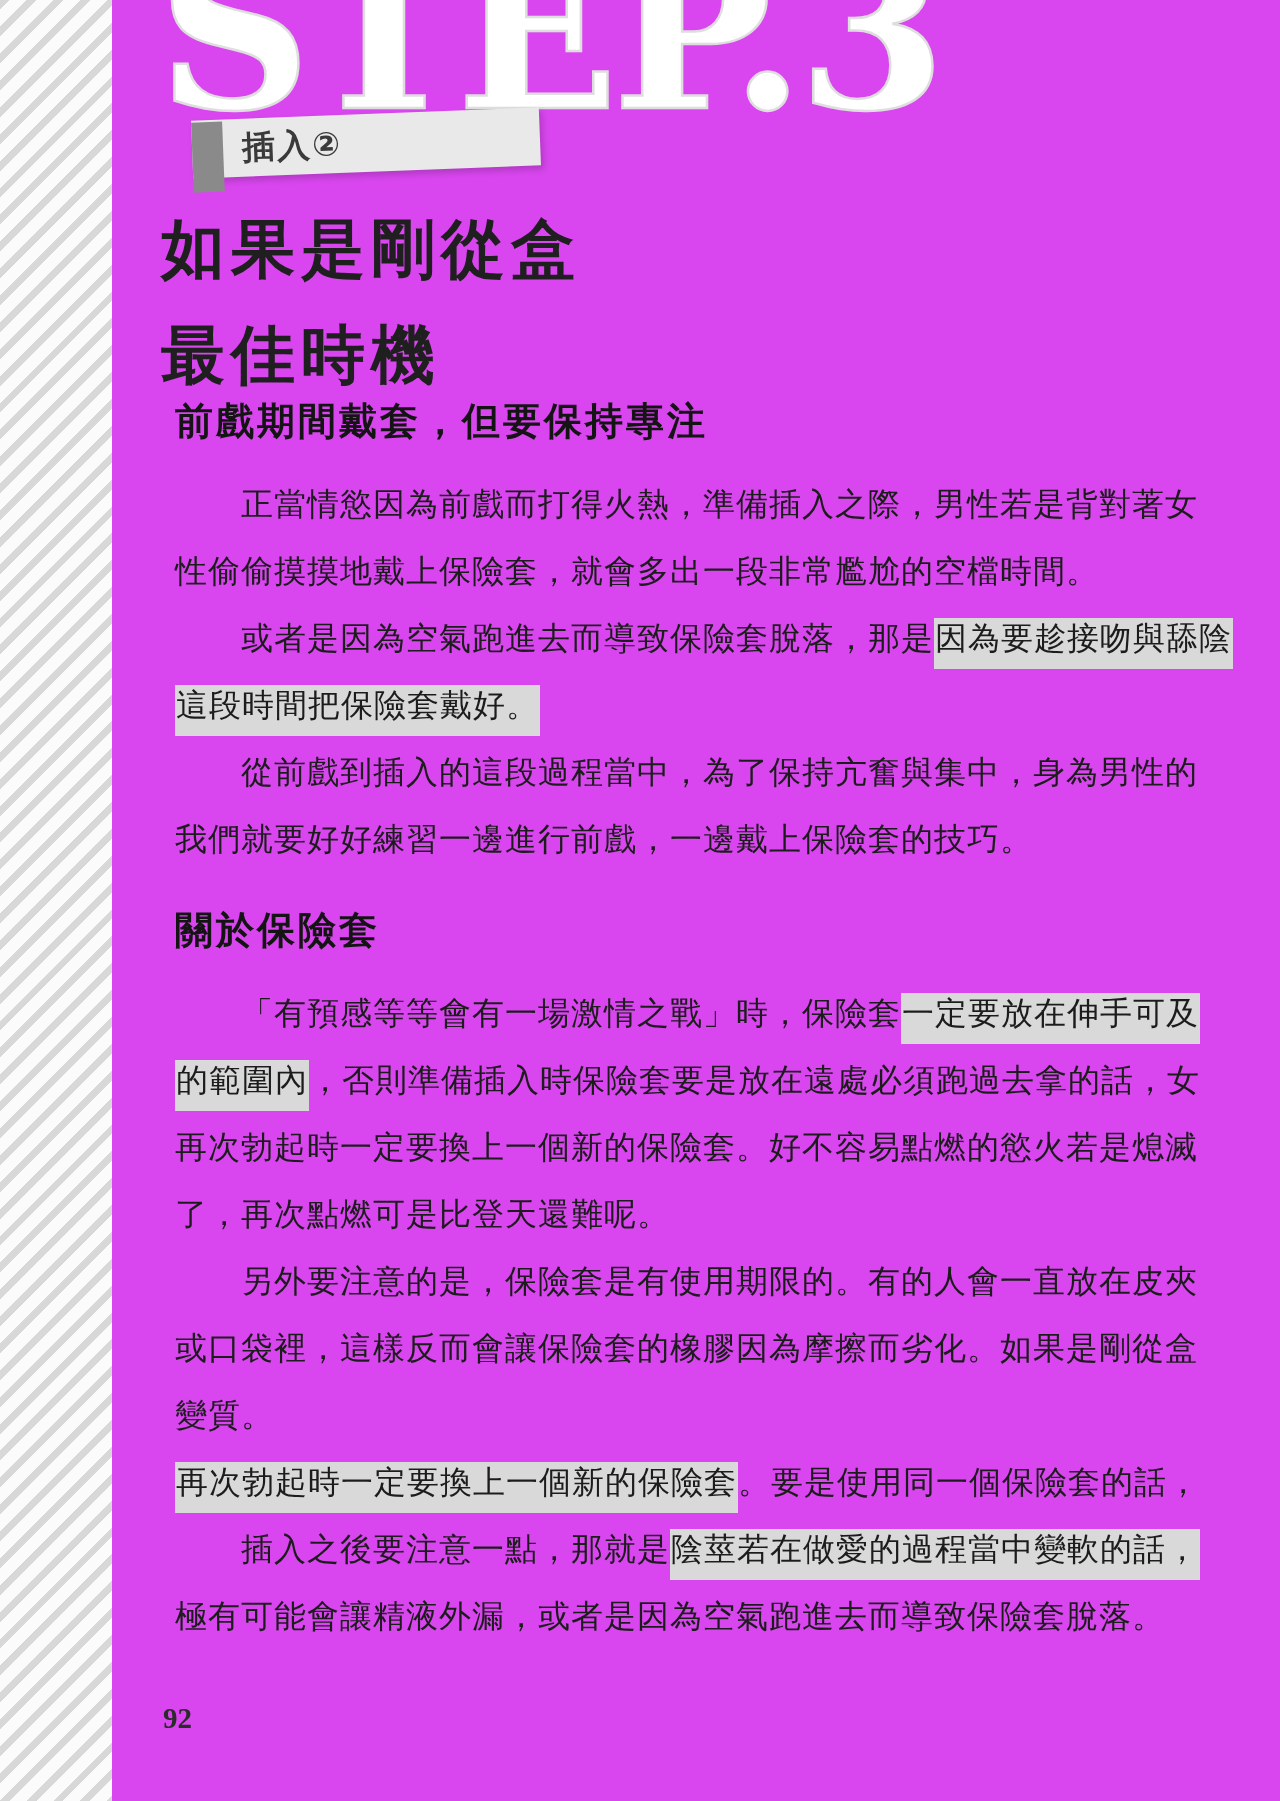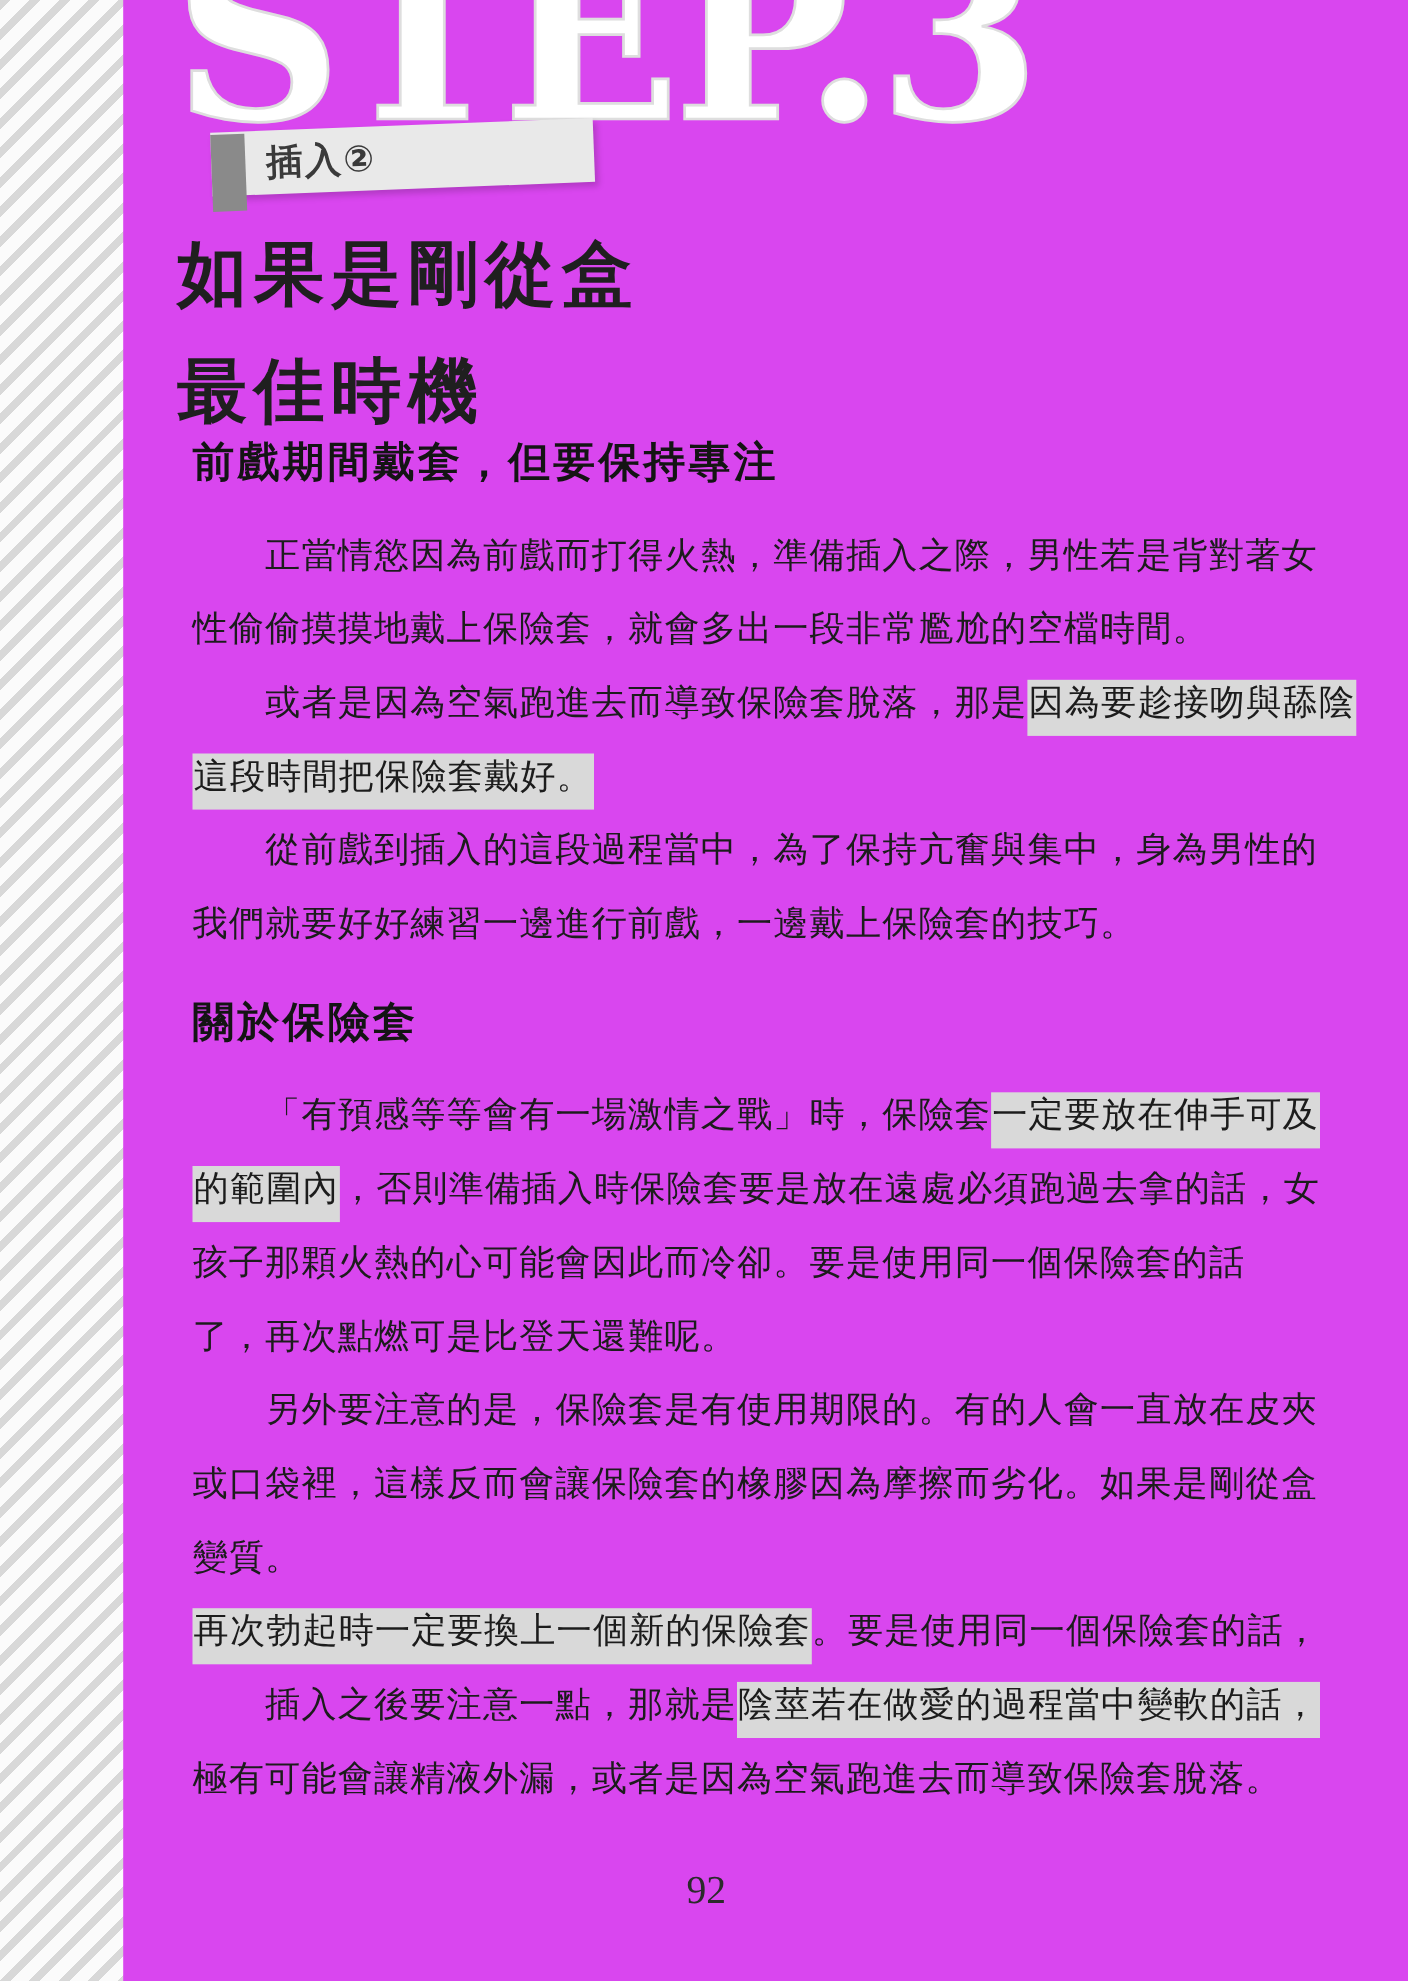--- a/index.html
+++ b/index.html
@@ -66,22 +66,22 @@
   }
   .bline.ind { padding-left:66px; }
   .seg { display:inline; }
   .seg.hl {
     background:#d9d9d9;
     padding:2px 1px 13px 1px;
   }
   
   .footer {
     position:absolute; left:163px; top:1688px; width:958px; height:60px;
-    text-align:center; line-height:60px;
-    font-size:36px; font-weight:400; color:#2b2b2b;
+    text-align:left; line-height:60px;
+    font-size:29px; font-weight:700; color:#2b2b2b;
   }
 </style>
 </head>
 <body>
 
 <div class="page">
 
   <div class="stripe-band"></div>
 
   <div class="watermark">STEP.3</div>
@@ -105,21 +105,21 @@
       <div class="bline ind"><span class="seg">或者是因為空氣跑進去而導致保險套脫落，那是</span><span class="seg hl">因為要趁接吻與舔陰</span></div>
       <div class="bline"><span class="seg hl">這段時間把保險套戴好。</span></div>
       <div class="bline ind"><span class="seg">從前戲到插入的這段過程當中，為了保持亢奮與集中，身為男性的</span></div>
       <div class="bline"><span class="seg">我們就要好好練習一邊進行前戲，一邊戴上保險套的技巧。</span></div>
     </div>
 
     <div class="section">
       <h2 class="section-heading">關於保險套</h2>
       <div class="bline ind"><span class="seg">「有預感等等會有一場激情之戰」時，保險套</span><span class="seg hl">一定要放在伸手可及</span></div>
       <div class="bline"><span class="seg hl">的範圍內</span><span class="seg">，否則準備插入時保險套要是放在遠處必須跑過去拿的話，女</span></div>
-      <div class="bline"><span class="seg">孩子那顆火熱的心可能會因此而冷卻。要是使用同一個保險套的話</span></div>
+      <div class="bline"><span class="seg">再次勃起時一定要換上一個新的保險套。好不容易點燃的慾火若是熄滅</span></div>
       <div class="bline"><span class="seg">了，再次點燃可是比登天還難呢。</span></div>
       <div class="bline ind"><span class="seg">另外要注意的是，保險套是有使用期限的。有的人會一直放在皮夾</span></div>
       <div class="bline"><span class="seg">或口袋裡，這樣反而會讓保險套的橡膠因為摩擦而劣化。如果是剛從盒</span></div>
       <div class="bline"><span class="seg">變質。</span></div>
       <div class="bline"><span class="seg hl">再次勃起時一定要換上一個新的保險套</span><span class="seg">。要是使用同一個保險套的話，</span></div>
       <div class="bline ind"><span class="seg">插入之後要注意一點，那就是</span><span class="seg hl">陰莖若在做愛的過程當中變軟的話，</span></div>
       <div class="bline"><span class="seg">極有可能會讓精液外漏，或者是因為空氣跑進去而導致保險套脫落。</span></div>
     </div>
 
   </div>

